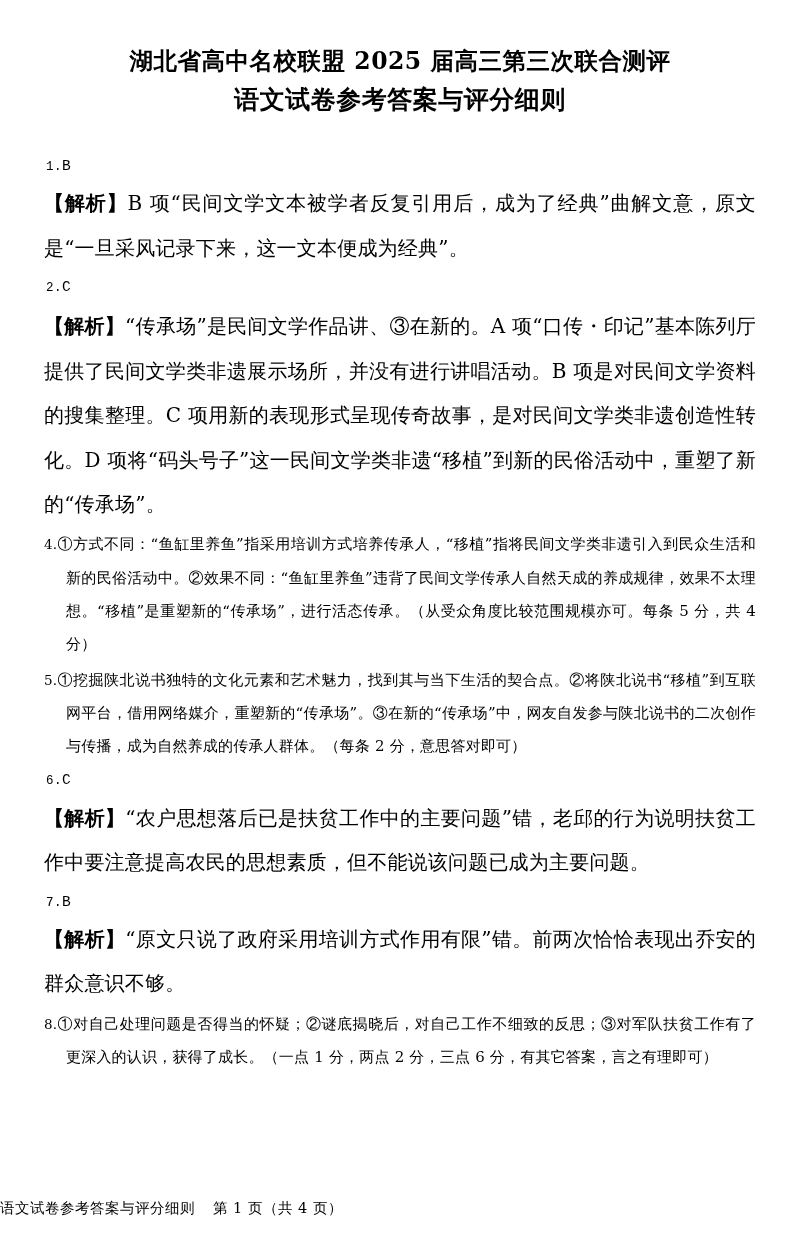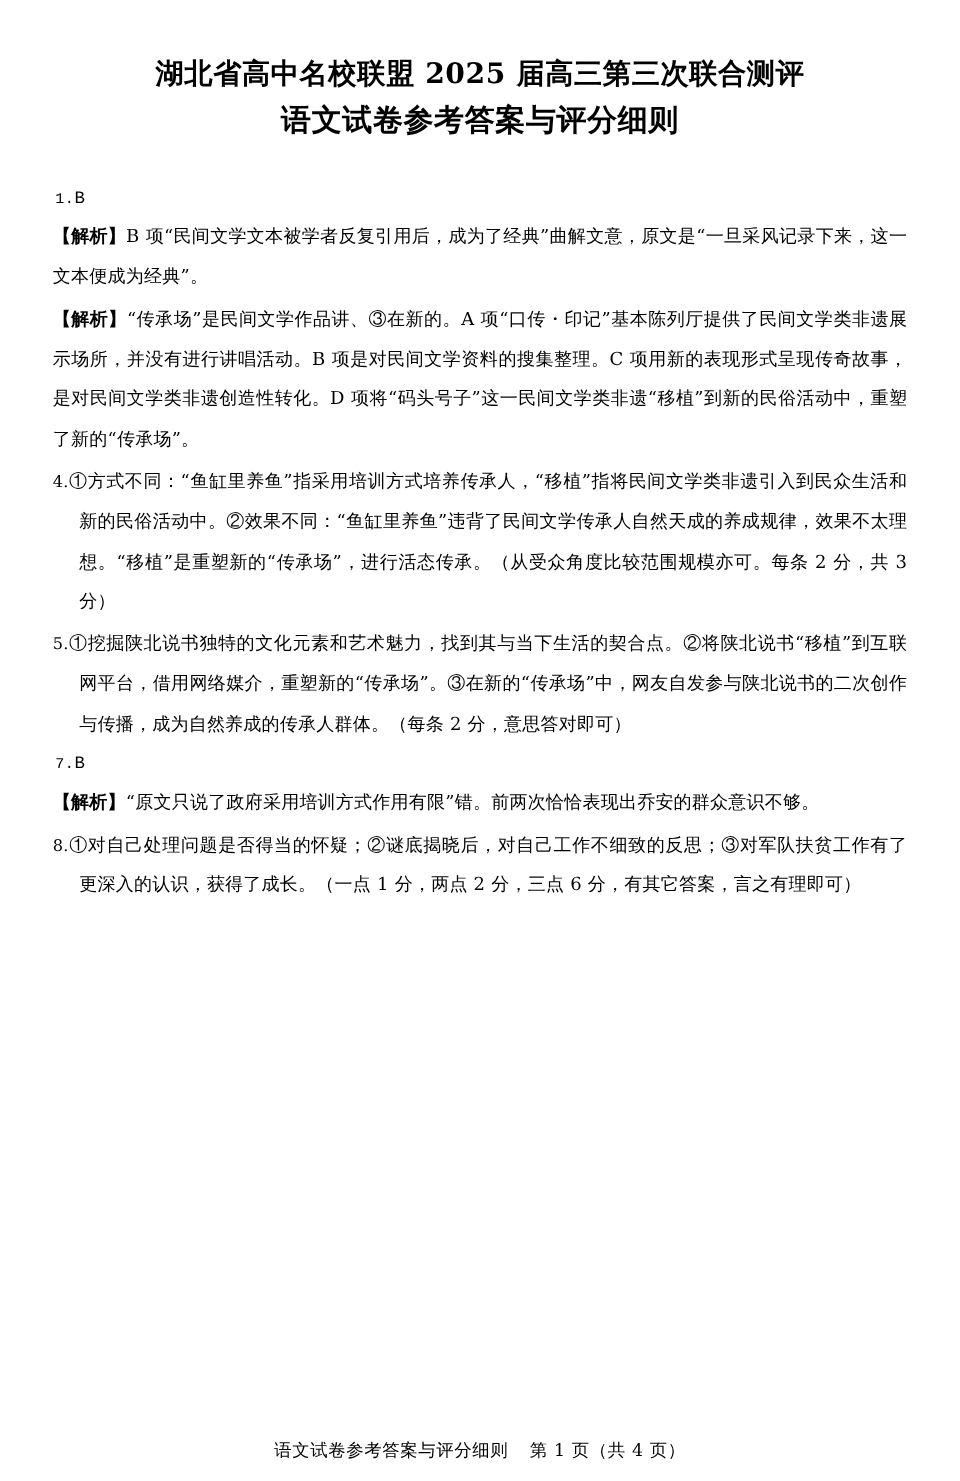--- a/index.html
+++ b/index.html
@@ -54,21 +54,21 @@
     letter-spacing: 0.5px;
     font-family: Liberation Mono, monospace;
   }
   .qnum .lbl {
     font-size: 12.5px;
   }
   .qnum .ans {
     font-size: 14.5px;
   }
   .ptext {
-    font-size: 15px;
+    font-size: 20px;
     line-height: 2.22;
     text-align: justify;
     text-justify: inter-ideograph;
     padding-left: 22px;
     letter-spacing: 0.2px;
   }
   .ptext.hang {
     padding-left: 0;
     text-indent: 0;
   }
@@ -85,21 +85,20 @@
     letter-spacing: 0.2px;
   }
   .numbered .lead {
     font-size: 13.5px;
   }
   .footer {
     position: absolute;
     left: 0;
     right: 0;
     bottom: 16px;
-    text-align: center;
     font-size: 14.5px;
     letter-spacing: 0.5px;
   }
   .footer .gap {
     display: inline-block;
     width: 18px;
   }
 </style>
 </head>
 <body>
@@ -112,34 +111,39 @@
   </div>
 
   <div class="content">
 
     <div class="qblock">
       <div class="qnum"><span class="lbl">1.</span><span class="ans">B</span></div>
       <div class="ptext hang"><span class="jiexi">【解析】</span><span>B 项“民间文学文本被学者反复引用后，成为了经典”曲解文意，原文是“一旦采风记录下来，这一文本便成为经典”。</span></div>
     </div>
 
     <div class="qblock">
+      <div class="qnum"><span class="lbl">2.</span><span class="ans">C</span></div>
     </div>
 
     <div class="qblock">
       <div class="ptext hang"><span class="jiexi">【解析】</span><span>“传承场”是民间文学作品讲、③在新的。A 项“口传・印记”基本陈列厅提供了民间文学类非遗展示场所，并没有进行讲唱活动。B 项是对民间文学资料的搜集整理。C 项用新的表现形式呈现传奇故事，是对民间文学类非遗创造性转化。D 项将“码头号子”这一民间文学类非遗“移植”到新的民俗活动中，重塑了新的“传承场”。</span></div>
     </div>
 
     <div class="qblock">
-      <div class="numbered"><span class="lead">4.</span><span>①方式不同：“鱼缸里养鱼”指采用培训方式培养传承人，“移植”指将民间文学类非遗引入到民众生活和新的民俗活动中。②效果不同：“鱼缸里养鱼”违背了民间文学传承人自然天成的养成规律，效果不太理想。“移植”是重塑新的“传承场”，进行活态传承。（从受众角度比较范围规模亦可。每条 2 分，共 3 分）</span></div>
+      <div class="numbered"><span class="lead">4.</span><span>①方式不同：“鱼缸里养鱼”指采用培训方式培养传承人，“移植”指将民间文学类非遗引入到民众生活和新的民俗活动中。②效果不同：“鱼缸里养鱼”违背了民间文学传承人自然天成的养成规律，效果不太理想。“移植”是重塑新的“传承场”，进行活态传承。（从受众角度比较范围规模亦可。每条 5 分，共 4 分）</span></div>
     </div>
 
     <div class="qblock">
       <div class="numbered"><span class="lead">5.</span><span>①挖掘陕北说书独特的文化元素和艺术魅力，找到其与当下生活的契合点。②将陕北说书“移植”到互联网平台，借用网络媒介，重塑新的“传承场”。③在新的“传承场”中，网友自发参与陕北说书的二次创作与传播，成为自然养成的传承人群体。（每条 2 分，意思答对即可）</span></div>
     </div>
 
+    <div class="qblock">
+      <div class="qnum"><span class="lbl">6.</span><span class="ans">C</span></div>
+      <div class="ptext hang"><span class="jiexi">【解析】</span><span>“农户思想落后已是扶贫工作中的主要问题”错，老邱的行为说明扶贫工作中要注意提高农民的思想素质，但不能说该问题已成为主要问题。</span></div>
+    </div>
 
     <div class="qblock">
       <div class="qnum"><span class="lbl">7.</span><span class="ans">B</span></div>
       <div class="ptext hang"><span class="jiexi">【解析】</span><span>“原文只说了政府采用培训方式作用有限”错。前两次恰恰表现出乔安的群众意识不够。</span></div>
     </div>
 
     <div class="qblock">
       <div class="numbered"><span class="lead">8.</span><span>①对自己处理问题是否得当的怀疑；②谜底揭晓后，对自己工作不细致的反思；③对军队扶贫工作有了更深入的认识，获得了成长。（一点 1 分，两点 2 分，三点 6 分，有其它答案，言之有理即可）</span></div>
     </div>
 

